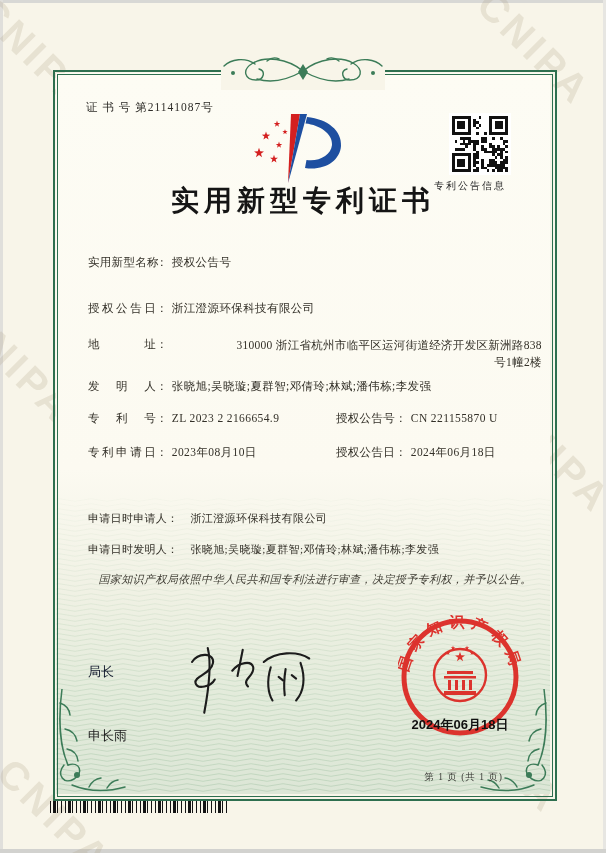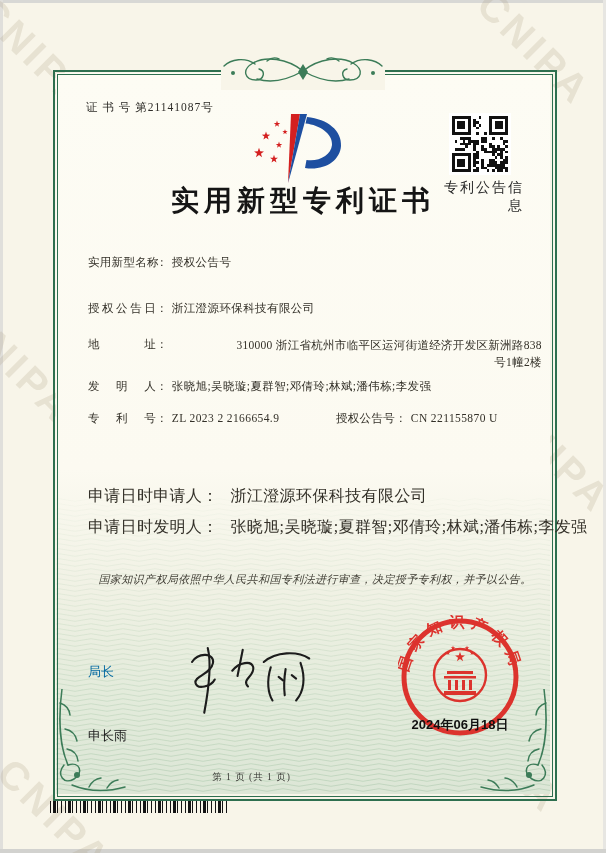--- a/index.html
+++ b/index.html
@@ -25,46 +25,46 @@
              border:1px solid #2e6f4f;}
 
   .ornament-top{position:absolute;left:203px;top:52px;width:200px;height:38px;}
   .corner{position:absolute;width:72px;height:106px;}
   .corner.bl{left:55px;top:689px;}
   .corner.br{right:55px;top:689px;transform:scaleX(-1);}
 
   .certno{position:absolute;left:86px;top:100px;font-size:11.5px;letter-spacing:1px;color:#2e2c28;}
   .logo{position:absolute;left:248px;top:111px;width:104px;height:76px;}
   .qr{position:absolute;left:449px;top:113px;width:56px;height:56px;background:#fff;padding:3px;}
-  .qr-caption{position:absolute;left:434px;top:179px;width:90px;text-align:right;
-              font-size:14px;letter-spacing:2px;color:#2a2a2a;}
+  .qr-caption{position:absolute;left:434px;top:179px;width:90px;text-align:left;
+              font-size:10px;letter-spacing:2px;color:#2a2a2a;}
   .title{position:absolute;left:0;top:182px;width:100%;text-align:center;
          font-size:28px;font-weight:600;letter-spacing:5px;color:#151515;}
 
   .row{position:absolute;left:88px;font-size:11.5px;color:#333028;letter-spacing:0.3px;white-space:nowrap;}
   .jl{display:inline-block;width:68px;text-align:justify;text-align-last:justify;}
   .colon{display:inline-block;margin-right:4px;}
   .val{letter-spacing:0.4px;}
   .addrblock{display:inline-block;vertical-align:top;white-space:normal;width:370px;line-height:17px;text-align:right;}
   .rcol{position:absolute;left:248px;top:0;white-space:nowrap;text-align:right;}
-  .small-row{font-size:16px;}
+  .small-row{font-size:11px;margin-top:25px;}
 
   .declaration{position:absolute;left:76px;top:567px;width:456px;
                font-style:italic;font-size:11px;line-height:25px;letter-spacing:0.4px;color:#403e35;text-align:center;}
   .declaration .l1{text-indent:22px;}
 
-  .sig-title{position:absolute;left:88px;top:663px;font-size:13px;color:#0369a1;
+  .sig-title{position:absolute;left:88px;top:663px;font-size:13px;color:#0f172a;
              font-family:"Liberation Sans","DejaVu Sans",sans-serif;}
   .sig-name{position:absolute;left:88px;top:691px;font-size:13px;color:#1c1c1c;
             font-family:"Liberation Sans","DejaVu Sans",sans-serif;margin-top:36px;}
   .signature{position:absolute;left:178px;top:634px;width:140px;height:84px;}
 
   .seal{position:absolute;left:398px;top:615px;width:124px;height:124px;}
 
-  .pageno{position:absolute;left:0;top:771px;width:503px;text-align:center;
+  .pageno{position:absolute;left:0;top:771px;width:503px;text-align:right;
           font-size:9.5px;letter-spacing:1px;color:#3a3a36;}
   .barcode{position:absolute;left:50px;top:801px;width:178px;height:12px;
     background:repeating-linear-gradient(90deg,
       #141414 0 1.5px,transparent 1.5px 3px,
       #141414 3px 6px,transparent 6px 7px,
       #141414 7px 8px,transparent 8px 11px,
       #141414 11px 12.5px,transparent 12.5px 15px);}
 </style>
 </head>
 <body>
@@ -354,20 +354,24 @@
 
   <div class="row" style="top:379px">
     <span class="jl">发明人</span><span class="colon">：</span><span class="val">张晓旭;吴晓璇;夏群智;邓倩玲;林斌;潘伟栋;李发强</span>
   </div>
 
   <div class="row" style="top:411px">
     <span class="jl">专利号</span><span class="colon">：</span><span class="val">ZL 2023 2 2166654.9</span>
     <span class="rcol"><span>授权公告号</span><span class="colon">：</span><span class="val">CN 221155870 U</span></span>
   </div>
 
+  <div class="row" style="top:445px">
+    <span class="jl">专利申请日</span><span class="colon">：</span><span class="val">2023年08月10日</span>
+    <span class="rcol"><span>授权公告日</span><span class="colon">：</span><span class="val">2024年06月18日</span></span>
+  </div>
 
   <div class="row small-row" style="top:486px">
     <span>申请日时申请人</span><span class="colon">：</span><span class="val" style="margin-left:8px">浙江澄源环保科技有限公司</span>
   </div>
 
   <div class="row small-row" style="top:517px">
     <span>申请日时发明人</span><span class="colon">：</span><span class="val" style="margin-left:8px">张晓旭;吴晓璇;夏群智;邓倩玲;林斌;潘伟栋;李发强</span>
   </div>
 
   <div class="declaration">

